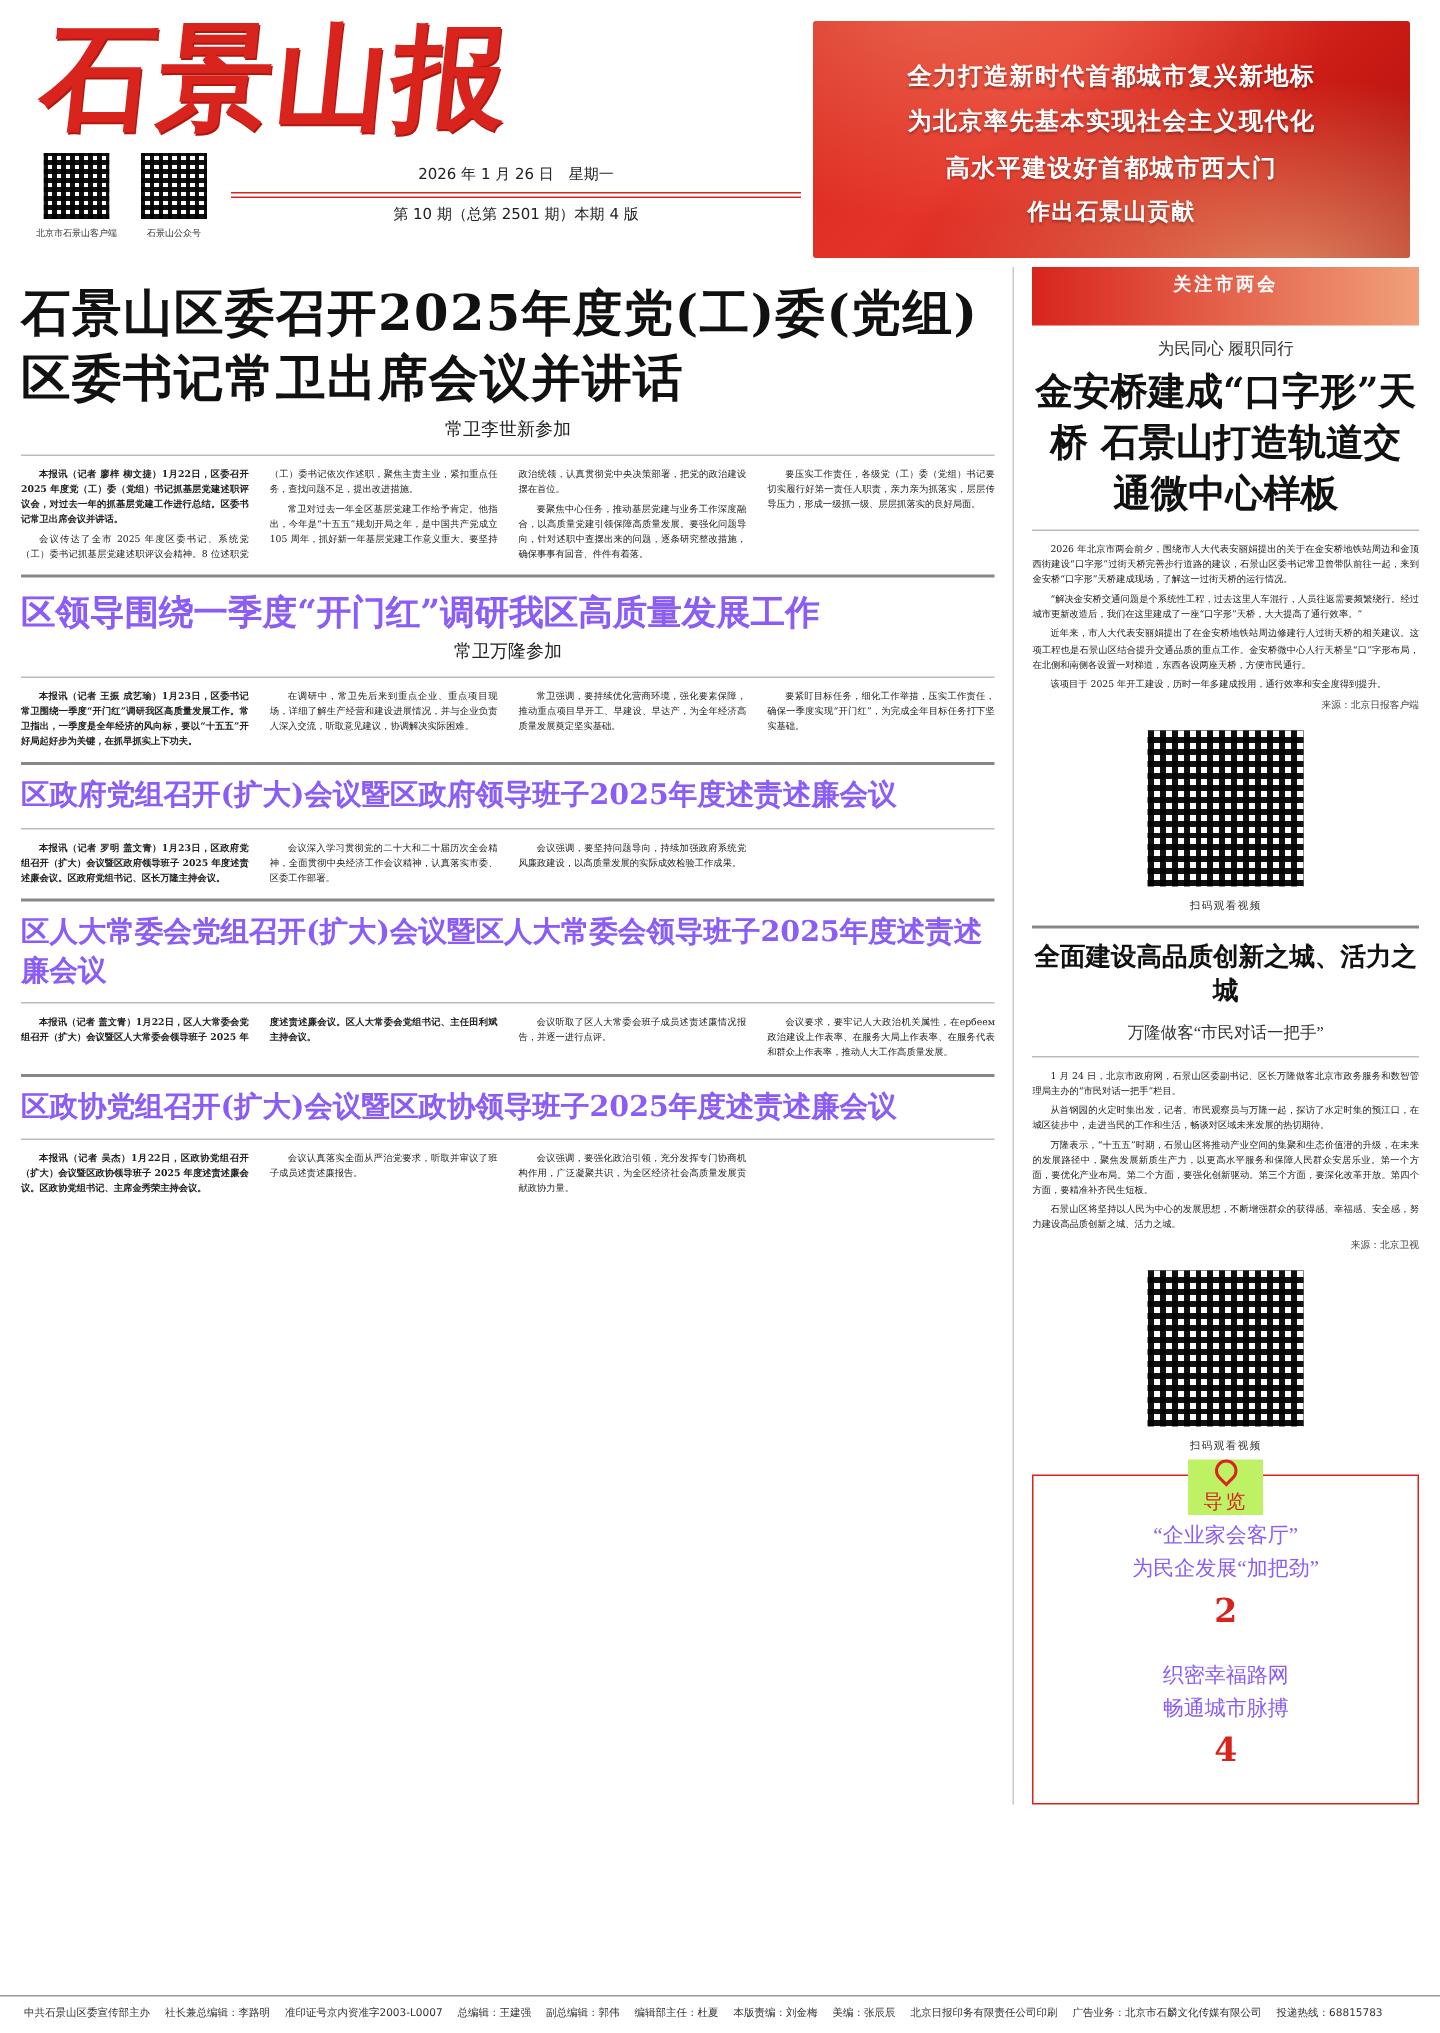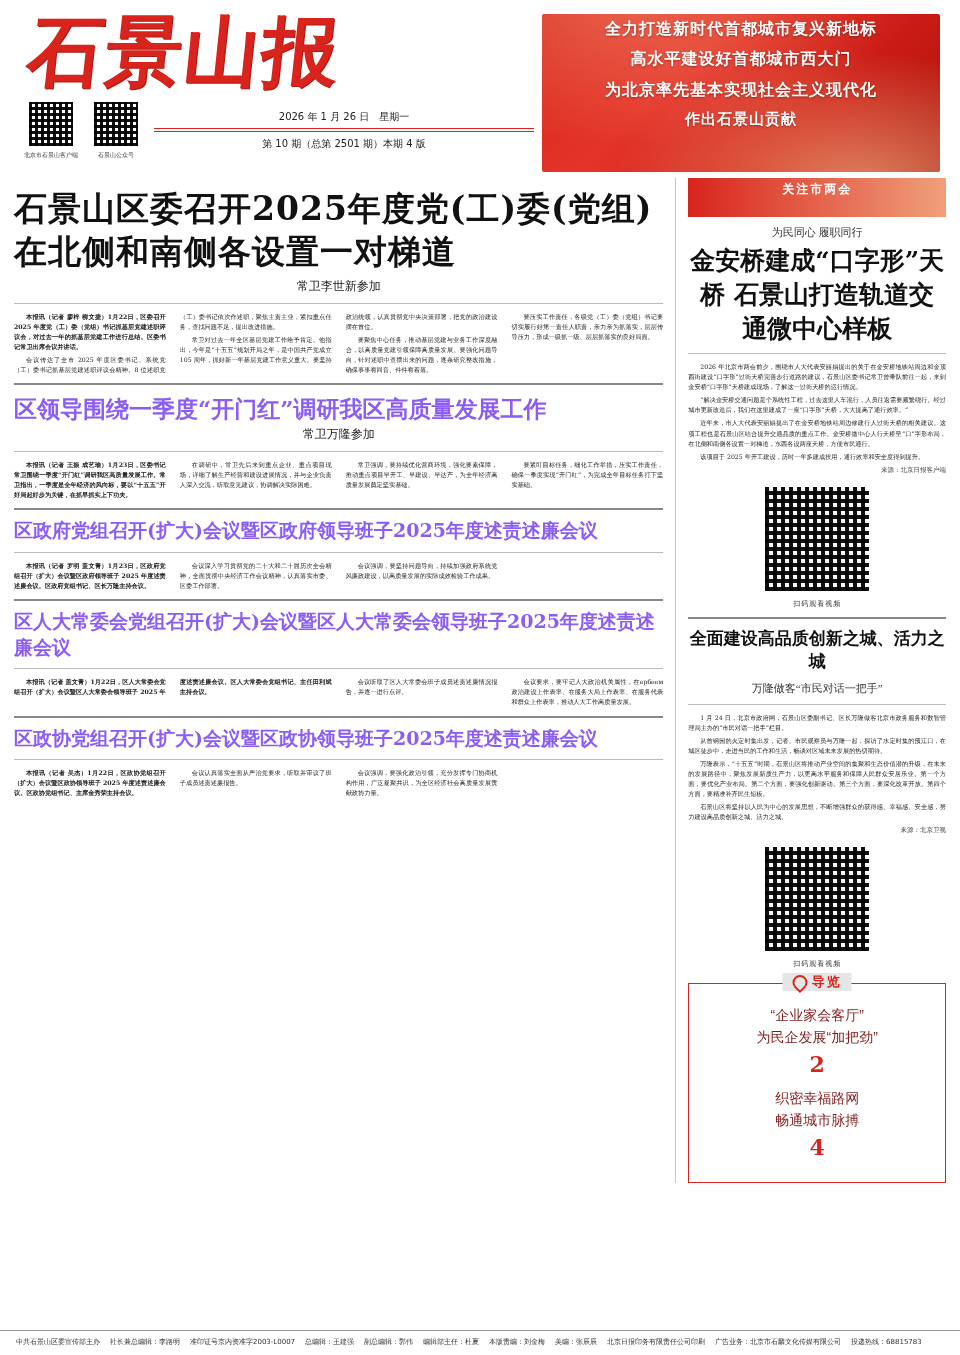--- a/index.html
+++ b/index.html
@@ -34,21 +34,21 @@
     width:398px;height:158px;margin-left:8px;position:relative;overflow:hidden;
     background:linear-gradient(135deg,#d8241c 0%,#e4342a 35%,#c91b14 70%,#a8120c 100%);
     border-radius:2px;
   }
   .mast-right:before{
     content:"";position:absolute;inset:0;
     background:
       radial-gradient(ellipse at 80% 110%,rgba(255,220,160,.55),transparent 55%),
       radial-gradient(ellipse at 20% -10%,rgba(255,200,150,.35),transparent 60%);
   }
-  .mast-right .slogan{position:relative;z-index:2;color:#fff;text-align:center;
+  .mast-right .slogan{position:relative;z-index:2;color:#fff;text-align:center;padding-top:22px;
     font-family:"DejaVu Serif","Liberation Serif",serif;font-weight:bold;}
   .mast-right .slogan div{font-size:16px;line-height:1.9;letter-spacing:1px;
     text-shadow:0 1px 2px rgba(0,0,0,.35);}
   .mast-right .slogan .last{font-size:15px;}
 
   
   .content{display:flex;gap:12px;}
   .left-col{width:660px;}
   .right-col{width:262px;border-left:1px solid #c9c9c9;padding-left:12px;}
 
@@ -96,27 +96,27 @@
   .qr-big{width:104px;height:104px;display:inline-block;
     background:
       repeating-linear-gradient(0deg,#111 0 4px,#fff 4px 8px),
       repeating-linear-gradient(90deg,#111 0 4px,transparent 4px 8px);
     background-blend-mode:multiply;}
   .qr-caption{font-size:7px;color:#333;margin-top:4px;letter-spacing:1px;}
 
   
   .guide{border:1px solid #d8241c;margin-top:14px;padding:10px 8px 14px;position:relative;}
   .guide-tab{position:absolute;top:-11px;left:50%;transform:translateX(-50%);
-    background:#e5e5e5;padding:0 10px;color:#d8241c;font-weight:bold;font-size:13px;
+    background:#bef264;padding:0 10px;color:#d8241c;font-weight:normal;font-size:13px;
     font-family:"DejaVu Serif","Liberation Serif",serif;letter-spacing:2px;
-    display:flex;align-items:center;gap:4px;}
+    display:flex;align-items:center;gap:4px;flex-direction:column;}
   .pin{width:11px;height:11px;border:2px solid #d8241c;border-radius:50% 50% 50% 0;
     transform:rotate(-45deg);display:inline-block;}
-  .guide-item{text-align:center;font-family:Liberation Sans, sans-serif;
-    font-size:14px;line-height:1.6;color:#7f1d1d;margin-top:10px;}
+  .guide-item{text-align:center;font-family:Liberation Serif, serif;
+    font-size:14px;line-height:1.6;color:#8b5cf6;margin-top:20px;}
   .guide-num{text-align:center;color:#d8241c;font-size:22px;font-weight:bold;
     font-family:"DejaVu Serif","Liberation Serif",serif;margin:2px 0 8px;}
 
   
   .footer{position:absolute;left:0;bottom:0;width:960px;border-top:1px solid #999;
     padding:6px 16px 8px;box-sizing:border-box;font-size:7px;color:#333;
     display:flex;flex-wrap:wrap;gap:10px;align-items:center;}
   .footer span{white-space:nowrap;}
 </style>
 </head>
@@ -139,33 +139,33 @@
         <div class="mast-date">
           <div>2026 年 1 月 26 日　星期一</div>
           <div class="mast-rule"></div>
           <div>第 10 期（总第 2501 期）本期 4 版</div>
         </div>
       </div>
     </div>
     <div class="mast-right">
       <div class="slogan">
         <div>全力打造新时代首都城市复兴新地标</div>
+        <div>为北京率先基本实现社会主义现代化</div>
         <div>高水平建设好首都城市西大门</div>
-        <div>为北京率先基本实现社会主义现代化</div>
         <div class="last">作出石景山贡献</div>
       </div>
     </div>
   </div>
 
   <div class="content">
 
     <div class="left-col">
 
       <article>
-        <h1 class="head">石景山区委召开2025年度党(工)委(党组)在北侧和南侧各设置一对梯道</h1>
+        <h1 class="head">石景山区委召开2025年度党(工)委(党组)区委书记常卫出席会议并讲话</h1>
         <div class="subhead">常卫李世新参加</div>
         <div class="divider"></div>
         <div class="cols c4">
           <p class="lead">本报讯（记者 廖梓 柳文捷）1月22日，区委召开 2025 年度党（工）委（党组）书记抓基层党建述职评议会，对过去一年的抓基层党建工作进行总结。区委书记常卫出席会议并讲话。</p>
           <p>会议传达了全市 2025 年度区委书记、系统党（工）委书记抓基层党建述职评议会精神。8 位述职党（工）委书记依次作述职，聚焦主责主业，紧扣重点任务，查找问题不足，提出改进措施。</p>
           <p>常卫对过去一年全区基层党建工作给予肯定。他指出，今年是“十五五”规划开局之年，是中国共产党成立 105 周年，抓好新一年基层党建工作意义重大。要坚持政治统领，认真贯彻党中央决策部署，把党的政治建设摆在首位。</p>
           <p>要聚焦中心任务，推动基层党建与业务工作深度融合，以高质量党建引领保障高质量发展。要强化问题导向，针对述职中查摆出来的问题，逐条研究整改措施，确保事事有回音、件件有着落。</p>
           <p>要压实工作责任，各级党（工）委（党组）书记要切实履行好第一责任人职责，亲力亲为抓落实，层层传导压力，形成一级抓一级、层层抓落实的良好局面。</p>
         </div>
       </article>

